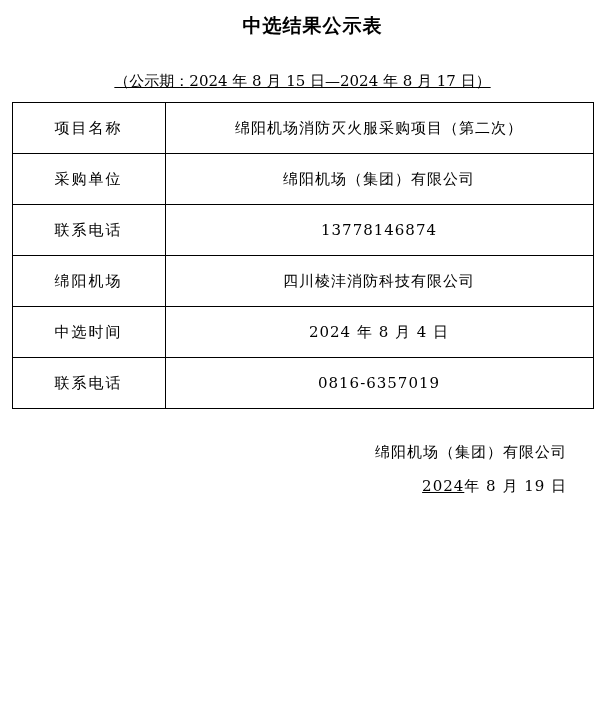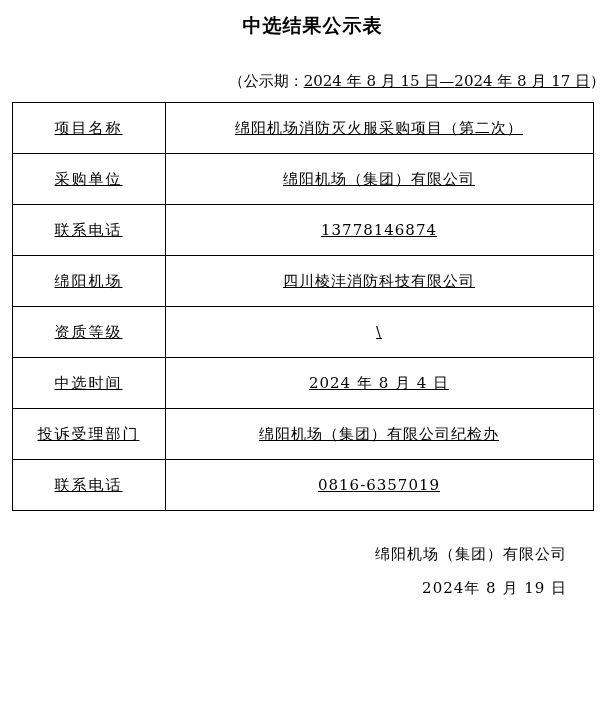--- a/index.html
+++ b/index.html
@@ -26,63 +26,64 @@
     text-align: center;
     font-size: 19px;
     font-weight: bold;
     letter-spacing: 1px;
     margin-top: 12px;
     margin-bottom: 0;
     line-height: 26px;
     margin-left: 20px;
   }
   .notice-period {
-    text-align: right;
+    text-align: center;
     font-size: 15px;
     margin-top: 32px;
     margin-bottom: 10px;
     line-height: 22px;
     white-space: nowrap;
+    text-decoration: underline;
   }
   .notice-period .underline {
     text-decoration: underline;
   }
   table.result-table {
     border-collapse: collapse;
     width: 565px;
     margin: 0 auto;
     table-layout: fixed;
   }
   table.result-table td {
     border: 1px solid #000000;
     height: 50px;
     font-size: 15px;
     text-align: center;
     vertical-align: middle;
     padding: 0 4px;
     line-height: 22px;
-    text-decoration: underline;
   }
   td.label-cell {
     width: 144px;
     letter-spacing: 2px;
   }
   td.value-cell {
     width: 419px;
     letter-spacing: 1px;
   }
   .signature {
     margin-top: 26px;
     text-align: right;
     padding-right: 38px;
     font-size: 15px;
     line-height: 34px;
     letter-spacing: 1px;
   }
   .sig-date .underline {
+    text-decoration: underline;
   }
 </style>
 </head>
 <body>
 
 <div class="page">
 
   <div class="doc-title">中选结果公示表</div>
 
   <div class="notice-period">
@@ -101,30 +102,22 @@
       </tr>
       <tr>
         <td class="label-cell">联系电话</td>
         <td class="value-cell">13778146874</td>
       </tr>
       <tr>
         <td class="label-cell">绵阳机场</td>
         <td class="value-cell">四川棱沣消防科技有限公司</td>
       </tr>
       <tr>
-        <td class="label-cell">资质等级</td>
-        <td class="value-cell">\</td>
-      </tr>
-      <tr>
         <td class="label-cell">中选时间</td>
         <td class="value-cell">2024 年 8 月 4 日</td>
-      </tr>
-      <tr>
-        <td class="label-cell">投诉受理部门</td>
-        <td class="value-cell">绵阳机场（集团）有限公司纪检办</td>
       </tr>
       <tr>
         <td class="label-cell">联系电话</td>
         <td class="value-cell">0816-6357019</td>
       </tr>
     </tbody>
   </table>
 
   <div class="signature">
     <div>绵阳机场（集团）有限公司</div>

